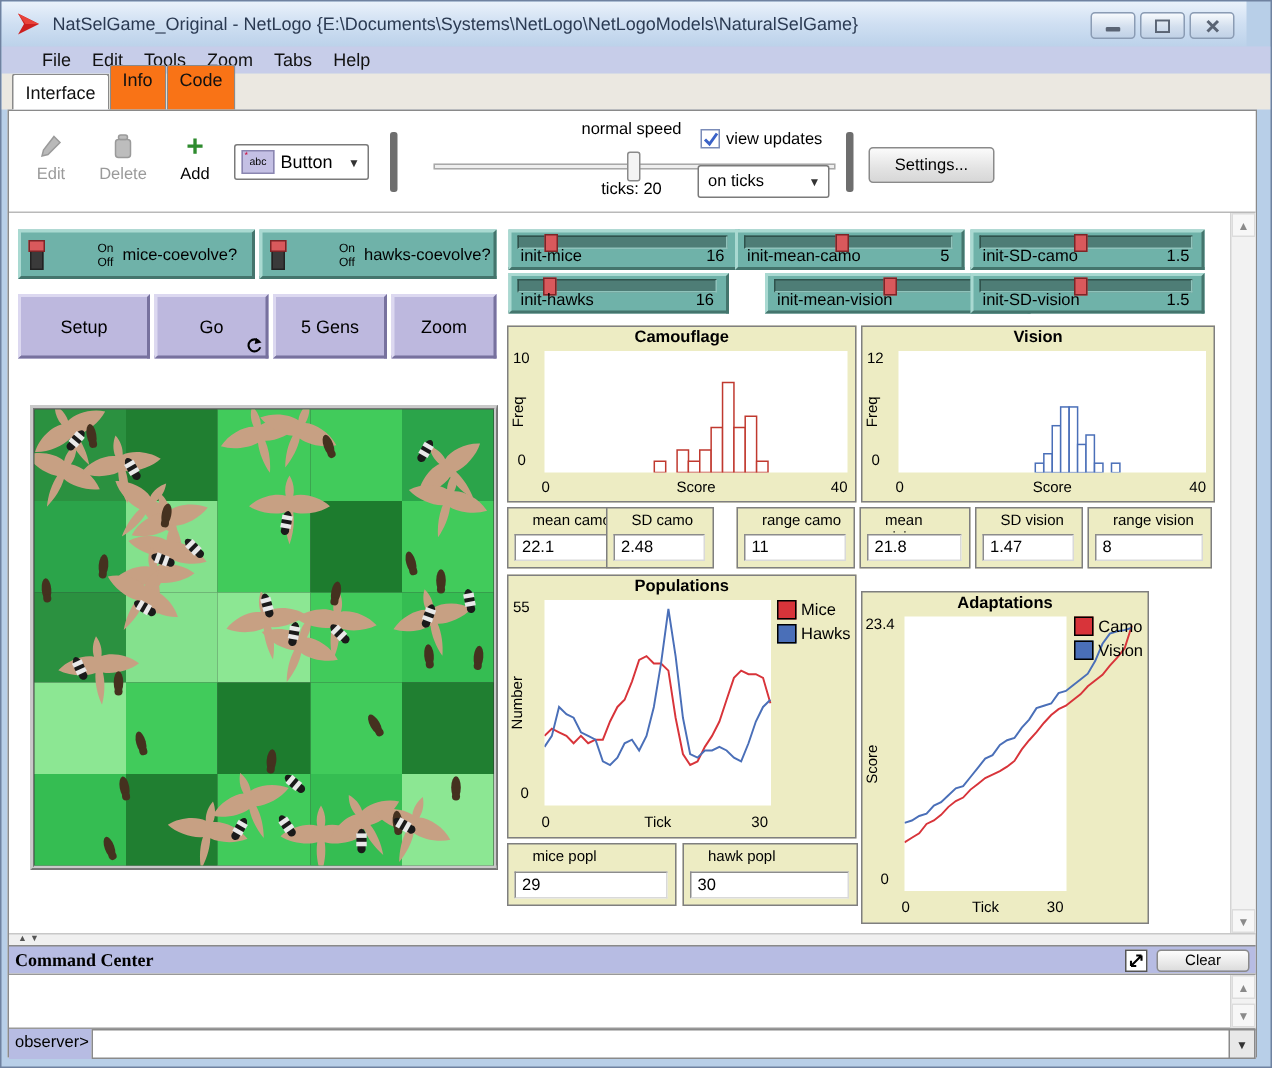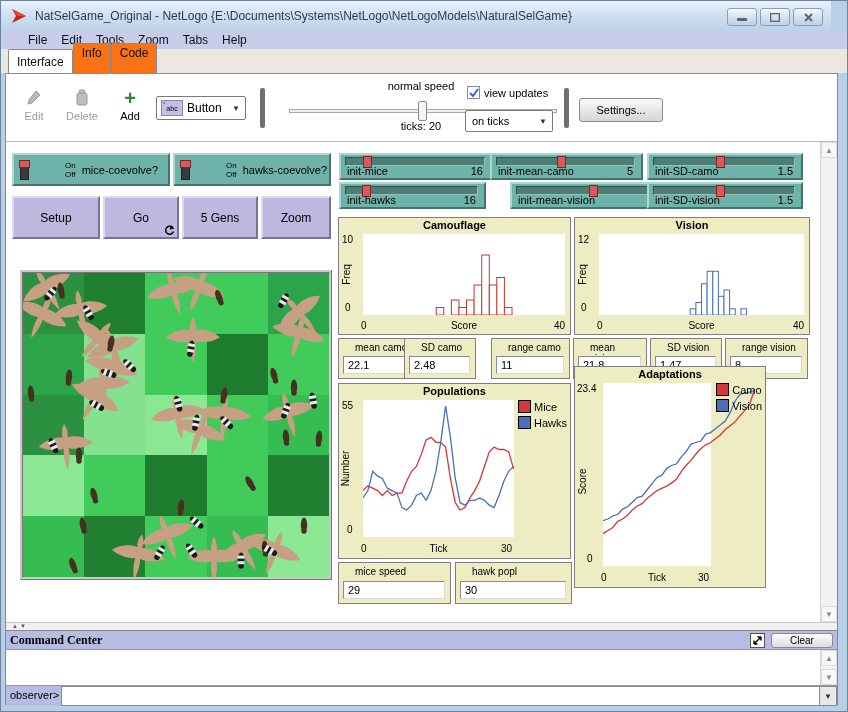--- a/index.html
+++ b/index.html
@@ -520,21 +520,21 @@
           <div class="leg-item">
               <span class="leg-swatch" style="background:#4a6fb8"></span>
               <span>Hawks</span>
             </div>
         </div>
         <div class="axis-lab" style="left:22px; bottom:4px">0</div>
         <div class="axis-lab" style="left:24px; right:56px; bottom:4px; text-align:center">Tick</div>
         <div class="axis-lab" style="right:58px; bottom:4px">30</div>
       </div>
 
-      <div class="plot" style="left:568px; top:224px; width:192px; height:222px">
+      <div class="plot" style="left:568px; top:252px; width:192px; height:222px">
         <div class="plot-title">Adaptations</div>
         <div class="axis-lab" style="left:2px; top:16px">23.4</div>
         <div class="axis-lab" style="left:12px; bottom:23px">0</div>
         <div class="ylab-wrap" style="left:1px; top:30px; bottom:21px; width:12px">
             <span>Score</span>
           </div>
         <div class="plot-white" style="left:28px; top:16px; right:54px; bottom:21px">
           <svg class="plot-canvas" width="154" height="185">
               <polyline points="0.0,150.6 4.9,147.5 9.8,144.5 14.7,138.3 19.6,136.0 24.4,132.2 29.3,126.9 34.2,123.0 39.1,120.7 44.0,115.4 48.9,111.6 53.8,107.7 58.7,105.4 63.6,103.1 68.4,100.1 73.3,96.3 78.2,88.6 83.1,82.5 88.0,77.1 92.9,71.0 97.8,65.7 102.7,61.8 107.6,59.5 112.4,55.7 117.3,51.9 122.2,46.5 127.1,42.7 132.0,38.9 136.9,32.8 141.8,27.4 146.7,21.3 151.6,6.0" fill="none" stroke="#d8343a" stroke-width="1.3"></polyline>
               <polyline points="0.0,137.6 4.9,136.0 9.8,133.0 14.7,131.5 19.6,126.1 24.4,123.8 29.3,119.2 34.2,114.6 39.1,113.1 44.0,107.0 48.9,100.9 53.8,94.7 58.7,92.4 63.6,85.6 68.4,82.5 73.3,81.0 78.2,74.1 83.1,68.7 88.0,61.1 92.9,59.5 97.8,58.0 102.7,51.1 107.6,49.6 112.4,45.8 117.3,42.0 122.2,38.1 127.1,29.7 132.0,18.2 136.9,11.4 141.8,9.8 146.7,9.1 151.6,7.5" fill="none" stroke="#4a6fb8" stroke-width="1.3"></polyline>
@@ -549,21 +549,21 @@
               <span class="leg-swatch" style="background:#4a6fb8"></span>
               <span>Vision</span>
             </div>
         </div>
         <div class="axis-lab" style="left:26px; bottom:4px">0</div>
         <div class="axis-lab" style="left:28px; right:54px; bottom:4px; text-align:center">Tick</div>
         <div class="axis-lab" style="right:56px; bottom:4px">30</div>
       </div>
 
       <div class="monitor" style="left:332px; top:420px; width:113px; height:42px">
-        <div class="monitor-label">mice speed</div>
+        <div class="monitor-label">mice popl</div>
         <div class="monitor-value">29</div>
       </div>
       <div class="monitor" style="left:449px; top:420px; width:117px; height:42px">
         <div class="monitor-label">hawk popl</div>
         <div class="monitor-value">30</div>
       </div>
 
       <div class="vscroll">
         <div class="arr" style="top:0">▲</div>
         <div class="arr" style="bottom:0">▼</div>

